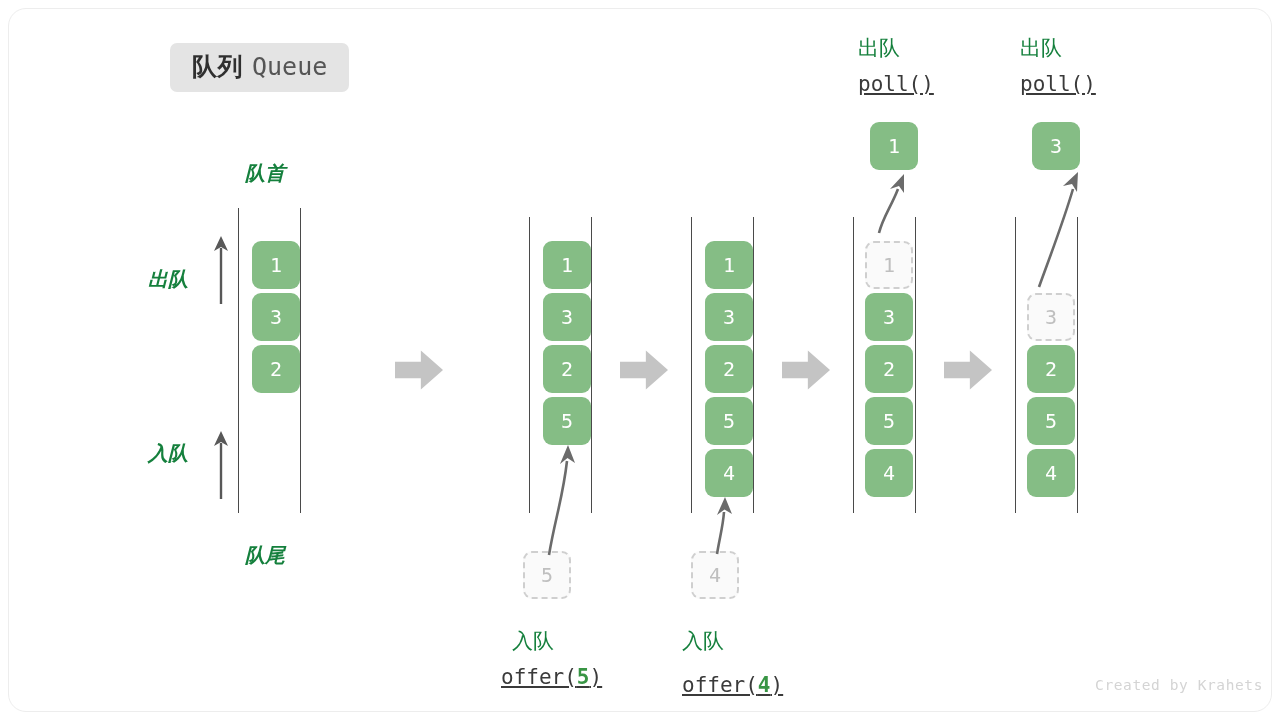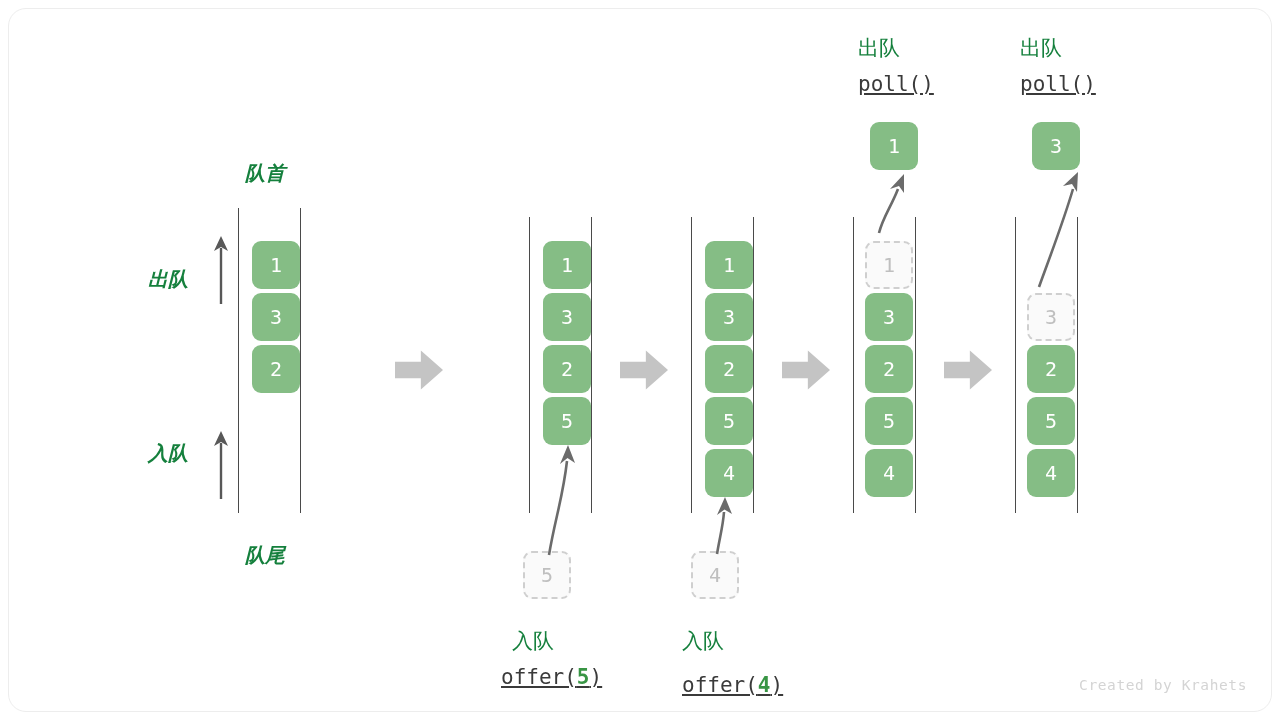--- a/index.html
+++ b/index.html
@@ -87,34 +87,37 @@
 
   
   .uparrow { position: absolute; }
 
   
   .curve { position: absolute; overflow: visible; }
 
   
   .watermark {
     position: absolute;
-    right: 26px; bottom: 20px;
+    right: 10px; bottom: 20px;
     font-size: 14.5px;
     color: #d4d4d4;
     font-family: "DejaVu Sans Mono", "Liberation Mono", monospace;
     white-space: nowrap;
     letter-spacing: 0.6px;
   }
 </style>
 </head>
 <body>
 
 <div id="card">
 <div id="stage">
 
+  <div class="title-badge">
+    <span class="title-cn">队列</span><span class="title-en">Queue</span>
+  </div>
 
   <div class="lbl lbl-bold" style="left:236px; top:152px;">队首</div>
 
   <div class="lbl lbl-bold" style="left:236px; top:534px;">队尾</div>
 
   <div class="rail" style="left:229px; top:199px; height:305px;"></div>
   <div class="rail" style="left:291px; top:199px; height:305px;"></div>
 
   <div class="lbl lbl-bold" style="left:139px; top:258px;">出队</div>
   <svg class="uparrow" style="left:203px; top:225px;" width="18" height="72" viewBox="0 0 18 72">

